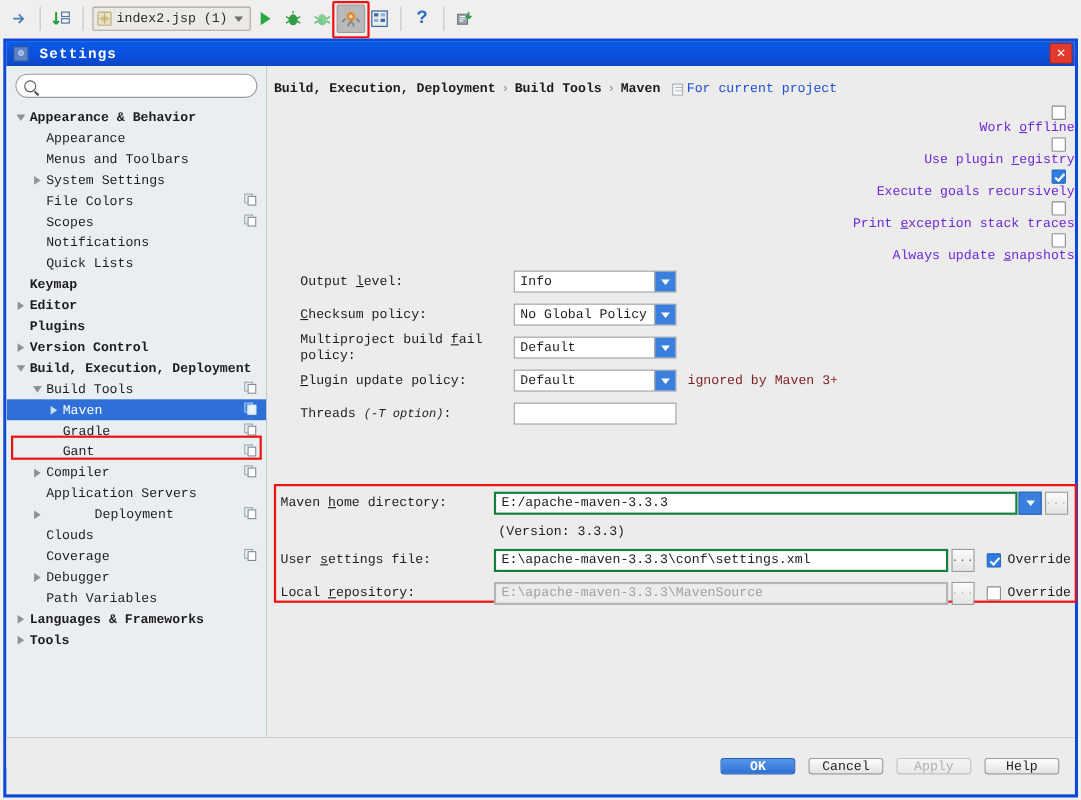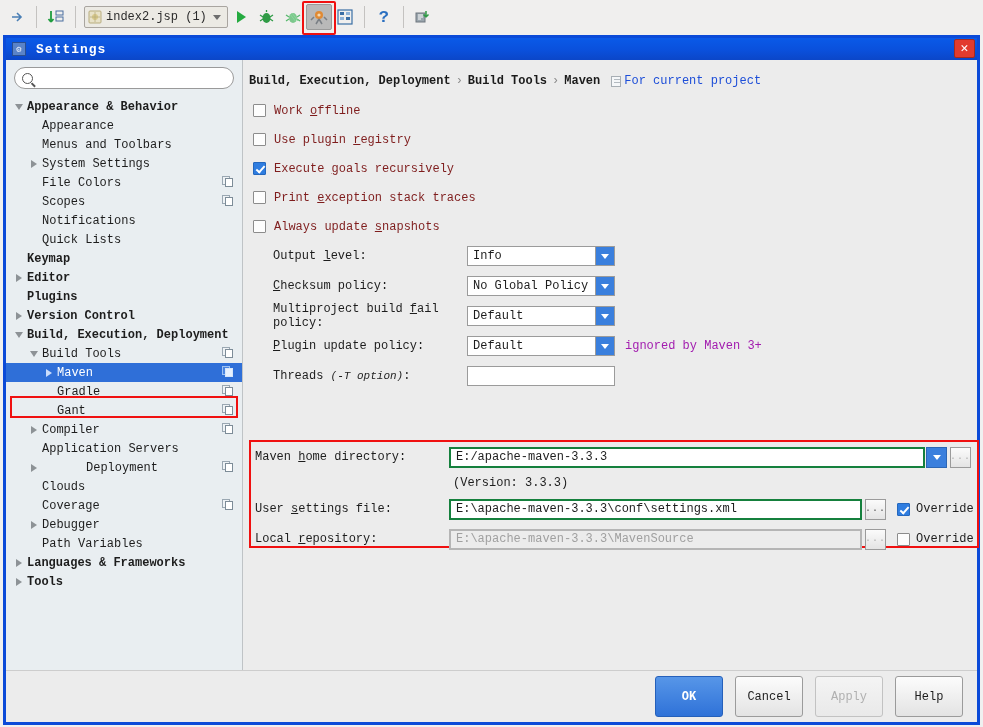--- a/index.html
+++ b/index.html
@@ -216,24 +216,24 @@
     position: relative;
   }
   #breadcrumb .proj-icon::after {
     content:""; position:absolute; left:2px; top:2px;
     width:6px; height:1px; background:#b3bac0;
     box-shadow: 0 3px 0 #b3bac0;
   }
   #breadcrumb .proj-text { color: #1d4ed8; }
 
   .checkrow {
-    display: flex; align-items: center;
+    display: flex; align-items: flex-end;
     height: 29px;
     padding-left: 10px;
-    font-size: 12px; color: #7f1d1d;
+    font-size: 12px; color: #6d28d9; flex-direction: column;
   }
   .cbox {
     width: 13px; height: 13px;
     border: 1px solid #8c8c8c;
     background: #fdfdfd;
     border-radius: 1px;
     margin-right: 8px;
     flex: 0 0 13px;
     position: relative;
   }
@@ -281,21 +281,21 @@
     border-left: 4px solid transparent;
     border-right: 4px solid transparent;
     border-top: 5px solid #ffffff;
   }
   .plain-input {
     width: 148px; height: 20px;
     border: 1px solid #9b9b9b;
     background: #ffffff;
   }
   .hint {
-    margin-left: 10px; font-size: 12px; color: #a21caf;
+    margin-left: 10px; font-size: 12px; color: #7f1d1d;
   }
   .opt-italic { font-style: italic; font-size: 11px; }
 
   
   #maven-region {
     position: absolute;
     left: 6px; top: 380px;
     width: 730px; height: 108px;
     border: 2px solid #f01010;
   }
@@ -356,21 +356,21 @@
   
   #footer {
     position: absolute; left: 0; bottom: 0;
     width: 971px; height: 52px;
     background: #ececec;
     border-top: 1px solid #cdcdcd;
     display: flex; align-items: center; justify-content: flex-end;
     padding-right: 14px;
   }
   .dbtn {
-    height: 41px; min-width: 68px;
+    height: 15px; min-width: 68px;
     margin-left: 12px;
     border: 1px solid #9b9b9b;
     border-radius: 3px;
     background: linear-gradient(to bottom,#fcfcfc,#e3e3e3);
     font-family: "Liberation Mono", monospace;
     font-size: 12px; color: #1d1d1d;
     display: flex; align-items: center; justify-content: center;
   }
   .dbtn.primary {
     background: linear-gradient(to bottom,#5796e8,#2f72d8);

